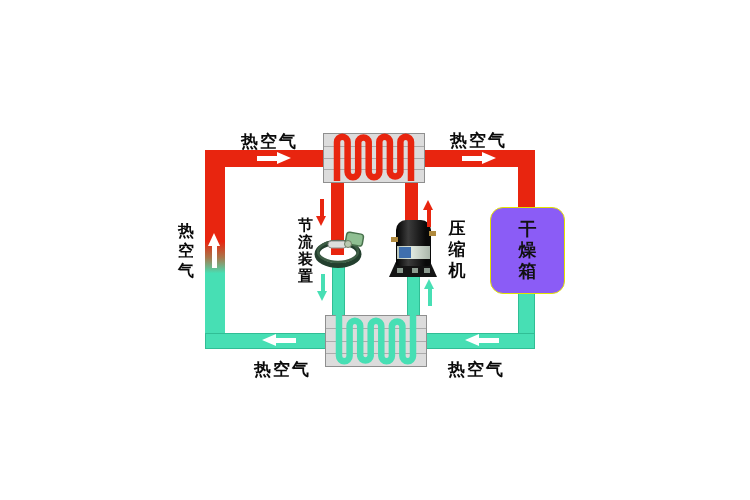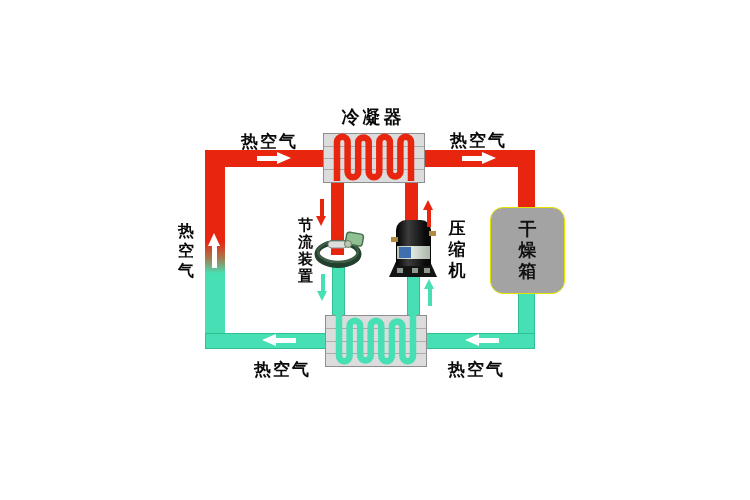--- a/index.html
+++ b/index.html
@@ -13,21 +13,21 @@
   .pipe-cold{background:#47dfb4;box-shadow:inset 0 0 0 1px rgba(20,150,110,.45);}
   .pipe-left-grad{background:linear-gradient(180deg,#e8250f 0%,#e8250f 46%,#a9764b 54%,#47dfb4 62%,#47dfb4 100%);}
 
   
   .hx{position:absolute;background-color:#dcdcdc;border:1px solid #8f8f8f;
       background-image:linear-gradient(#ababab,#ababab),linear-gradient(#ababab,#ababab),linear-gradient(#ababab,#ababab);
       background-size:100% 1px;background-position:0 25%,0 50%,0 75%;background-repeat:no-repeat;}
   .coil{position:absolute;overflow:visible;}
 
   
-  .dryer{position:absolute;left:490px;top:207px;width:73px;height:85px;background:#a3a3a3;
+  .dryer{position:absolute;left:490px;top:207px;width:73px;height:85px;background:#8b5cf6;
          border:1px solid #e3e300;border-radius:13px;z-index:4;}
   .dryer-label{position:absolute;left:0;right:0;top:11px;margin:auto;width:22px;
                font-size:18px;line-height:21px;font-weight:600;text-align:center;word-break:break-all;}
 
   
   .lbl{position:absolute;font-weight:600;color:#0a0a0a;white-space:nowrap;}
   .lbl-h{font-size:17px;letter-spacing:2px;}
   .lbl-hx{font-size:18px;letter-spacing:3px;width:100px;text-align:center;}
   .vlabel{position:absolute;width:20px;word-break:break-all;white-space:normal;text-align:center;
           font-weight:600;color:#0a0a0a;}
@@ -88,21 +88,20 @@
 
   <div class="pipe pipe-hot z2" style="left:331px;top:180px;width:13px;height:75px;"></div>
   <div class="pipe pipe-cold z2" style="left:332px;top:261px;width:13px;height:56px;"></div>
   <div class="pipe pipe-hot z2" style="left:405px;top:180px;width:13px;height:43px;"></div>
   <div class="pipe pipe-cold z2" style="left:407px;top:274px;width:13px;height:43px;"></div>
 
   <div class="hx z3" style="left:323px;top:133px;width:100px;height:48px;"></div>
   <svg class="coil z4" style="left:323px;top:133px;" width="100" height="48" viewBox="0 0 100 48">
     <path d="M14,48 V9 A5.3,5.3 0 0 1 24.6,9 V39 A5.3,5.3 0 0 0 35.2,39 V9 A5.3,5.3 0 0 1 45.7,9 V39 A5.3,5.3 0 0 0 56.3,39 V9 A5.3,5.3 0 0 1 66.9,9 V39 A5.3,5.3 0 0 0 77.4,39 V9 A5.3,5.3 0 0 1 88,9 V48" fill="none" stroke="#e8250f" stroke-width="6.5"></path>
   </svg>
-  <div class="lbl lbl-hx" style="left:323px;top:105px;">冷凝器</div>
 
   <div class="hx z3" style="left:325px;top:315px;width:100px;height:50px;"></div>
   <svg class="coil z4" style="left:325px;top:315px;" width="100" height="50" viewBox="0 0 100 50">
     <path d="M14,0 V41 A5.3,5.3 0 0 0 24.6,41 V11 A5.3,5.3 0 0 1 35.2,11 V41 A5.3,5.3 0 0 0 45.7,41 V11 A5.3,5.3 0 0 1 56.3,11 V41 A5.3,5.3 0 0 0 66.9,41 V11 A5.3,5.3 0 0 1 77.4,11 V41 A5.3,5.3 0 0 0 88,41 V0" fill="none" stroke="#47dfb4" stroke-width="6.5"></path>
   </svg>
 
   <svg class="abs z4" style="left:308px;top:228px;" width="64" height="44" viewBox="0 0 64 44">
     <ellipse cx="30" cy="26" rx="21" ry="11.5" fill="none" stroke="#233f2e" stroke-width="5"></ellipse>
     <ellipse cx="30" cy="23.5" rx="20" ry="10.5" fill="none" stroke="#3c5c44" stroke-width="2.5"></ellipse>
     <rect x="20" y="13" width="19" height="7" rx="3.5" fill="#dcdfdc" stroke="#8a8f8a" stroke-width="1"></rect>

